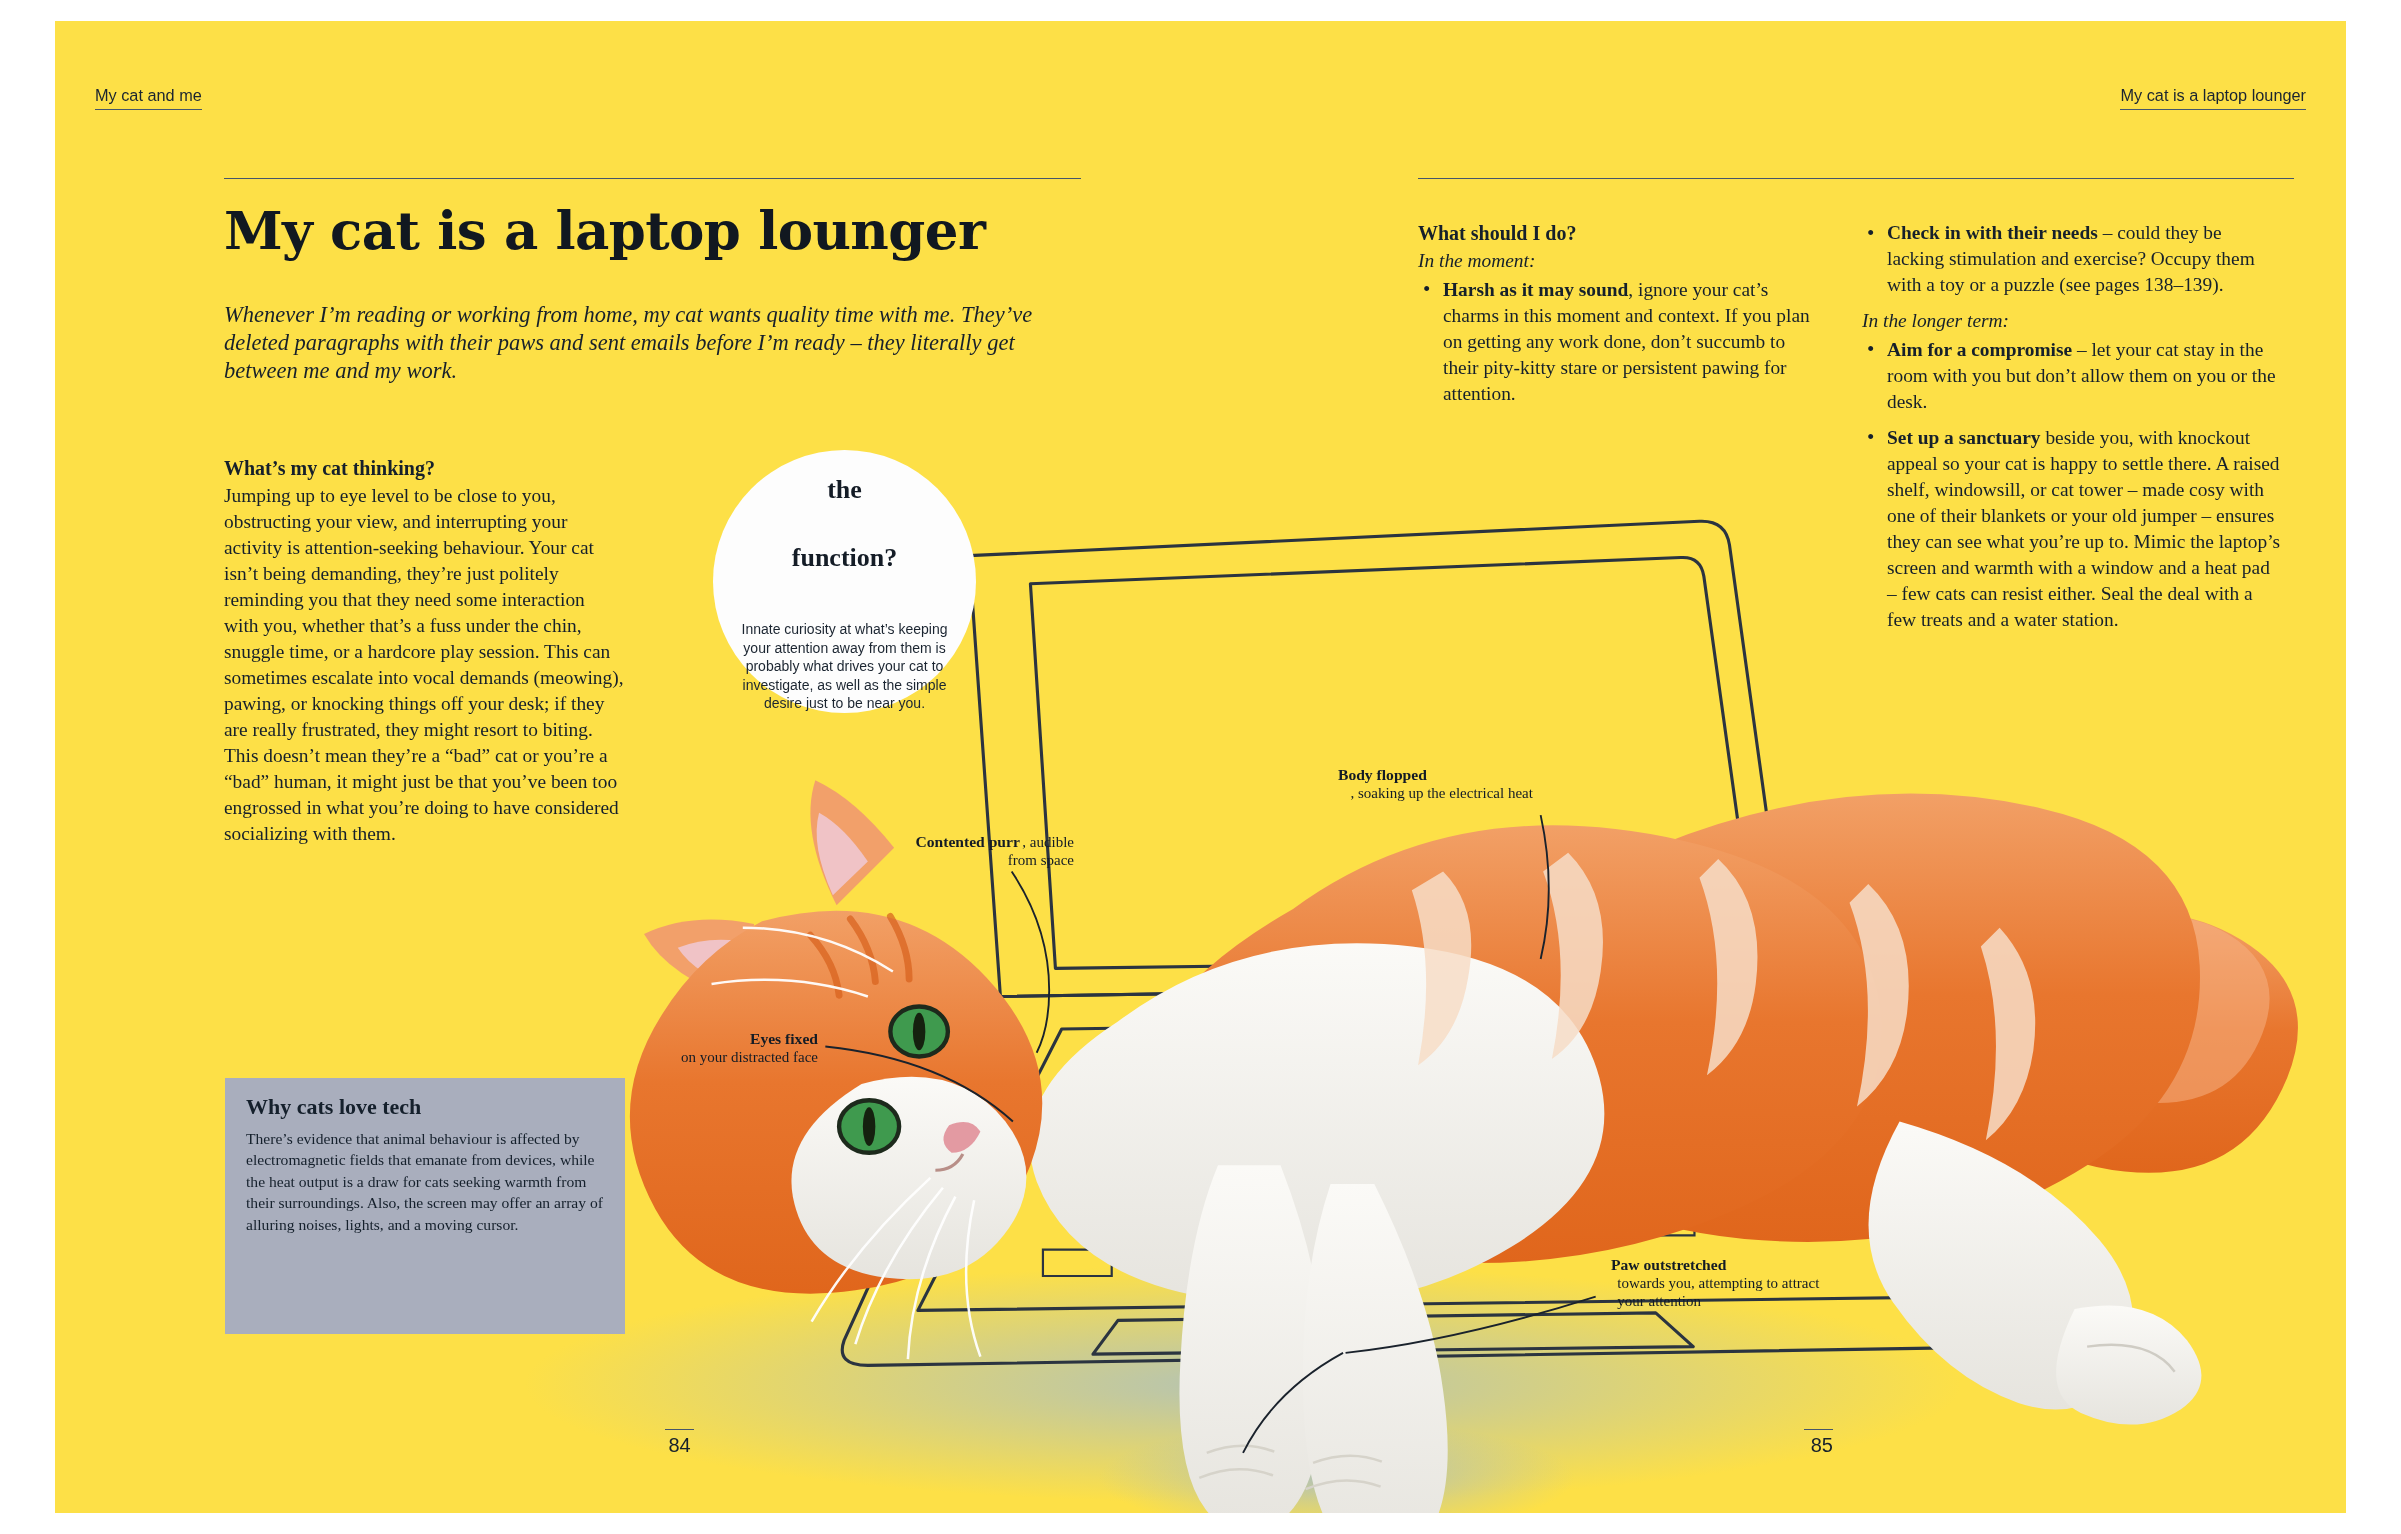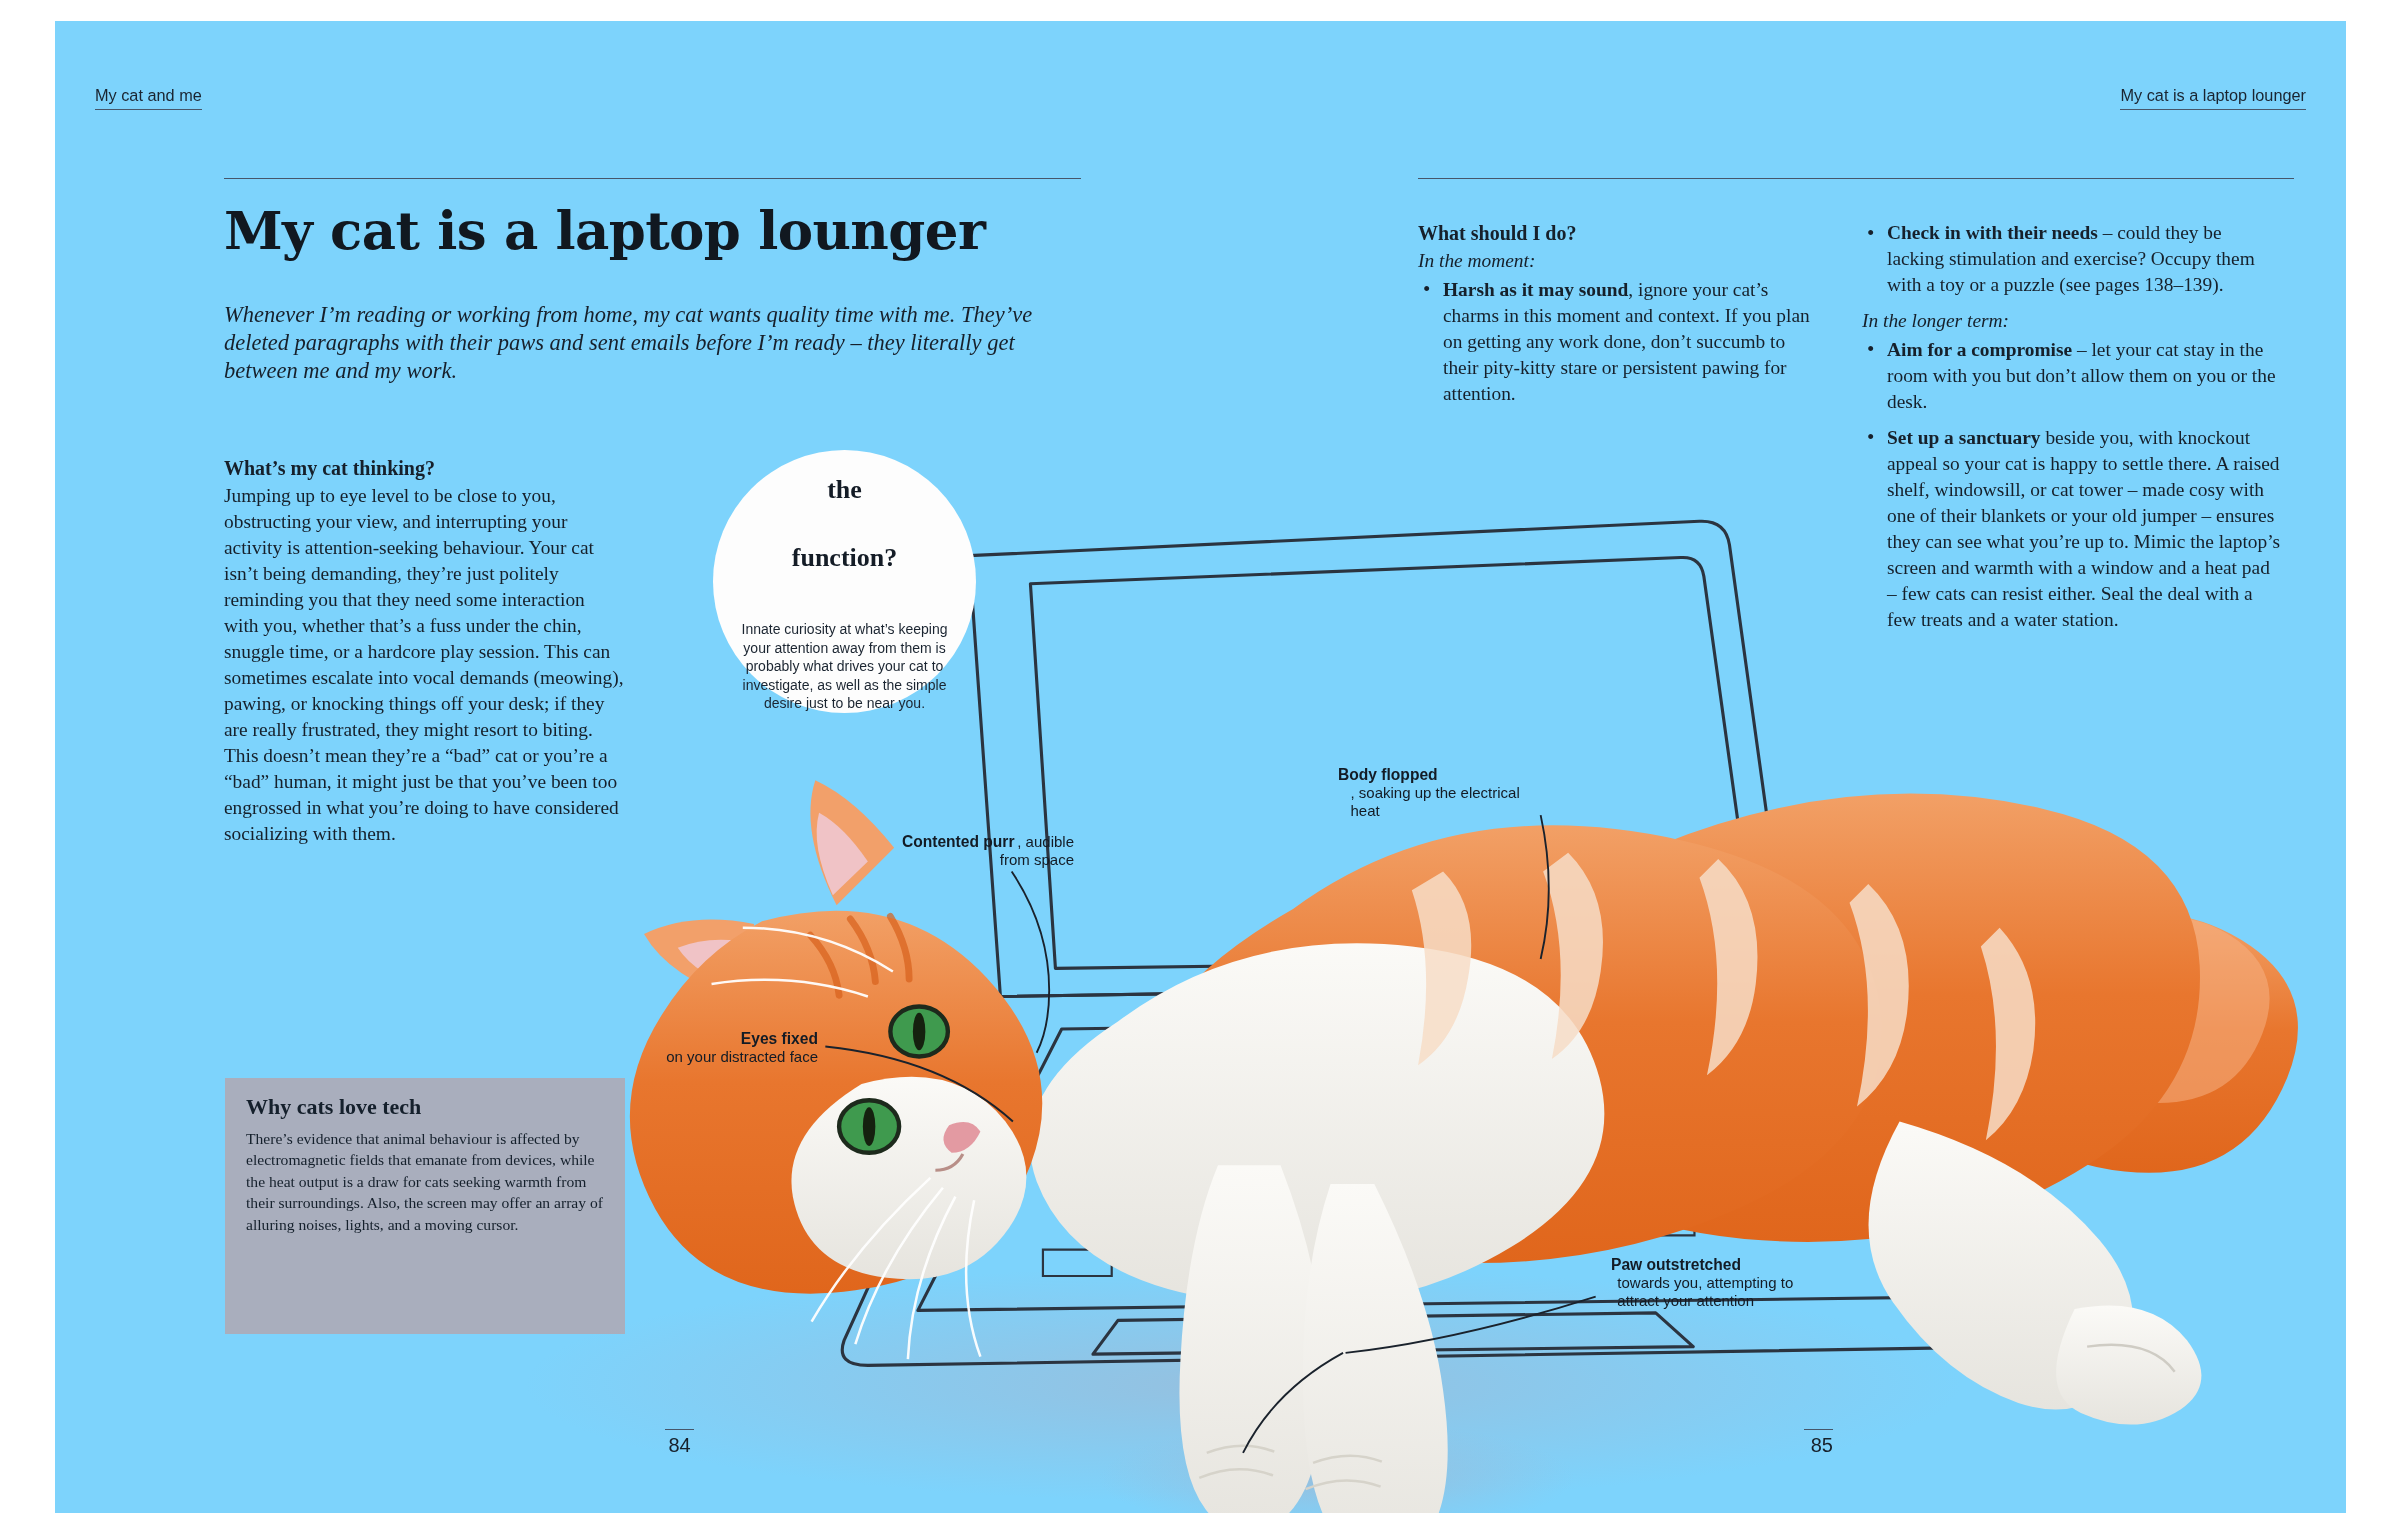--- a/index.html
+++ b/index.html
@@ -7,21 +7,21 @@
   body {
     width:2401px; height:1534px;
     background:#ffffff;
     font-family:"Liberation Serif", serif;
     overflow:hidden;
   }
   .spread {
     position:absolute;
     left:55px; top:21px;
     width:2291px; height:1492px;
-    background:#7dd3fc;
+    background:#fde047;
     overflow:hidden;
   }
 
   
   .runhead {
     position:absolute;
     font-family:"Liberation Sans", sans-serif;
     font-size:16.3px;
     color:#1a2430;
     padding-bottom:4.4px;
@@ -149,21 +149,21 @@
     margin-top:8.8px;
     width:206px;
   }
 
   
   .illus { position:absolute; left:0; top:0; width:2291px; height:1492px; z-index:2; pointer-events:none; }
 
   
   .anno {
     position:absolute;
-    font-family:Liberation Sans, sans-serif;
+    font-family:Liberation Serif, serif;
     color:#131b25;
     z-index:7;
     line-height:1.22;
   }
   .anno .t1 { font-weight:700; font-size:15.6px; }
   .anno .t2 { font-size:15px; }
   .anno.right-align { text-align:right; }
 
   #anno-eyes { left:588px; top:1008px; width:175px; }
   #anno-purr { left:838px; top:811px; width:181px; }

